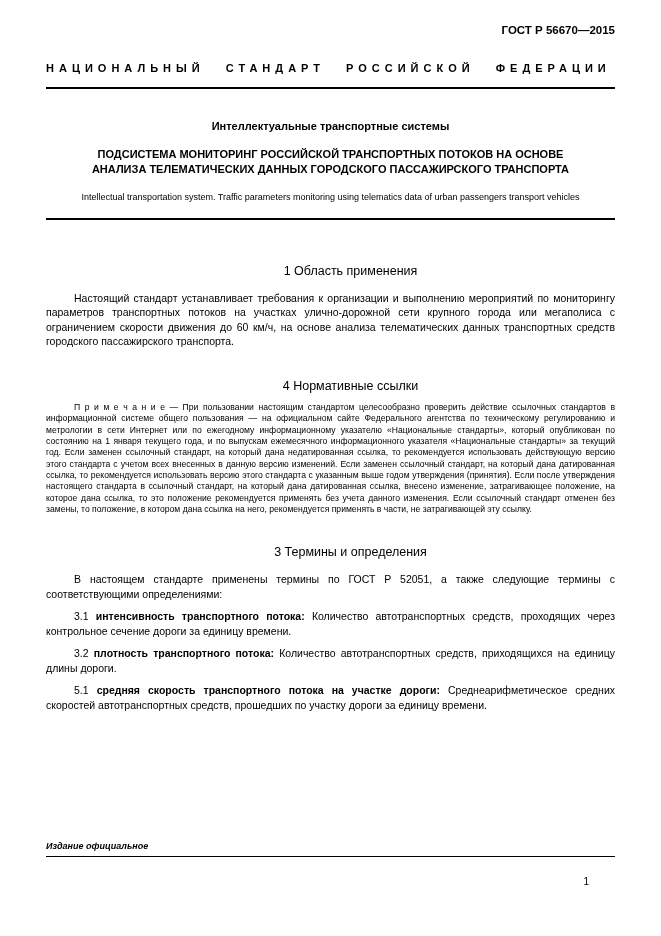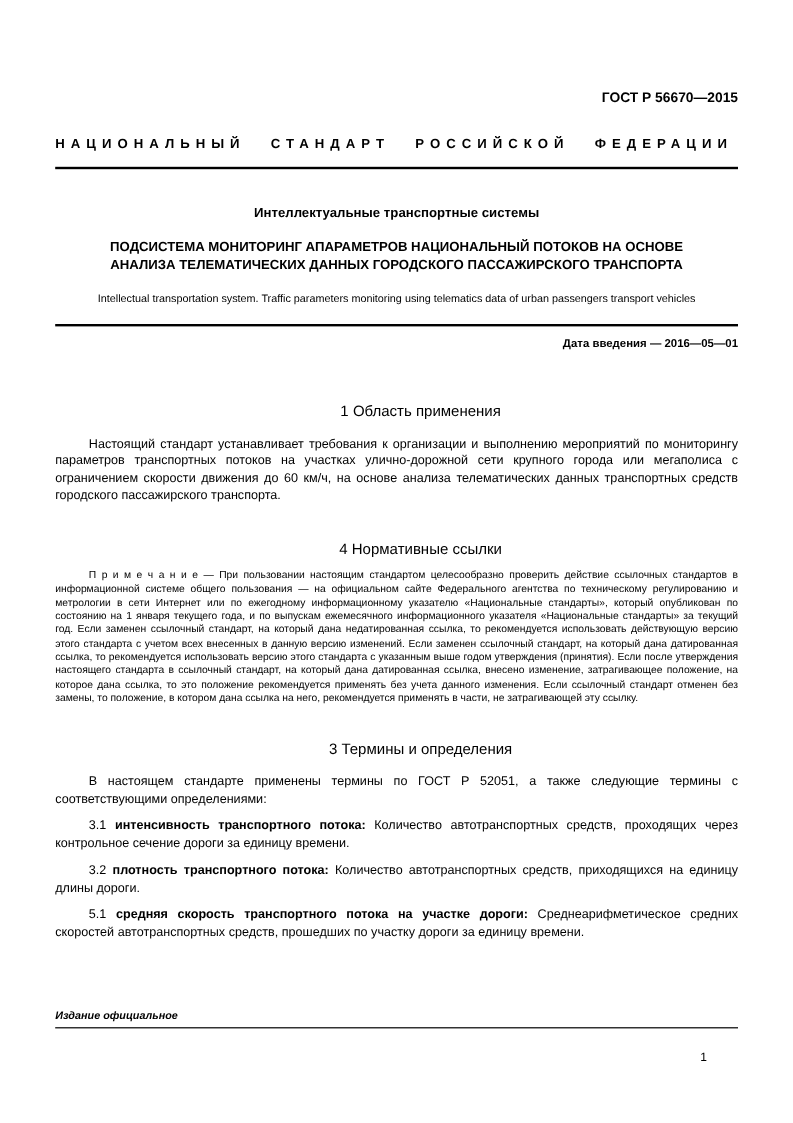--- a/index.html
+++ b/index.html
@@ -7,21 +7,21 @@
     background: #ffffff;
     width: 661px;
     height: 936px;
     font-family: "Liberation Sans", sans-serif;
     color: #000;
   }
   .page {
     position: relative;
     width: 661px;
     height: 936px;
-    padding: 76px 46px 0 46px;
+    padding: 24px 46px 0 46px;
     box-sizing: border-box;
     overflow: hidden;
     background: #fff;
   }
   .doc-code { text-align: right; font-weight: bold; font-size: 11.5px; }
   .fed-header {
     margin-top: 26px;
     text-align: left;
     font-weight: bold;
     font-size: 11px;
@@ -76,27 +76,26 @@
 <div class="page">
 
   <div class="doc-code">ГОСТ Р 56670—2015</div>
 
   <div class="fed-header">НАЦИОНАЛЬНЫЙ СТАНДАРТ РОССИЙСКОЙ ФЕДЕРАЦИИ</div>
 
   <div class="rule"></div>
 
   <div class="subject">Интеллектуальные транспортные системы</div>
 
-  <div class="title">ПОДСИСТЕМА МОНИТОРИНГ АПАРАМЕТРОВ НАЦИОНАЛЬНЫЙ ПОТОКОВ НА ОСНОВЕ АНАЛИЗА ТЕЛЕМАТИЧЕСКИХ ДАННЫХ ГОРОДСКОГО ПАССАЖИРСКОГО ТРАНСПОРТА</div>
+  <div class="title">ПОДСИСТЕМА МОНИТОРИНГ РОССИЙСКОЙ ТРАНСПОРТНЫХ ПОТОКОВ НА ОСНОВЕ АНАЛИЗА ТЕЛЕМАТИЧЕСКИХ ДАННЫХ ГОРОДСКОГО ПАССАЖИРСКОГО ТРАНСПОРТА</div>
 
   <div class="title-en">Intellectual transportation system. Traffic parameters monitoring using telematics data of urban passengers transport vehicles</div>
 
   <div class="rule rule2"></div>
 
-  <div class="date">Дата введения — 2016—05—01</div>
 
   <div class="section-heading first">1 Область применения</div>
   <p class="body-text">Настоящий стандарт устанавливает требования к организации и выполнению мероприятий по мониторингу параметров транспортных потоков на участках улично-дорожной сети крупного города или мегаполиса с ограничением скорости движения до 60 км/ч, на основе анализа телематических данных транспортных средств городского пассажирского транспорта.</p>
 
   <div class="section-heading">4 Нормативные ссылки</div>
   <p class="note">П р и м е ч а н и е — При пользовании настоящим стандартом целесообразно проверить действие ссылочных стандартов в информационной системе общего пользования — на официальном сайте Федерального агентства по техническому регулированию и метрологии в сети Интернет или по ежегодному информационному указателю «Национальные стандарты», который опубликован по состоянию на 1 января текущего года, и по выпускам ежемесячного информационного указателя «Национальные стандарты» за текущий год. Если заменен ссылочный стандарт, на который дана недатированная ссылка, то рекомендуется использовать действующую версию этого стандарта с учетом всех внесенных в данную версию изменений. Если заменен ссылочный стандарт, на который дана датированная ссылка, то рекомендуется использовать версию этого стандарта с указанным выше годом утверждения (принятия). Если после утверждения настоящего стандарта в ссылочный стандарт, на который дана датированная ссылка, внесено изменение, затрагивающее положение, на которое дана ссылка, то это положение рекомендуется применять без учета данного изменения. Если ссылочный стандарт отменен без замены, то положение, в котором дана ссылка на него, рекомендуется применять в части, не затрагивающей эту ссылку.</p>
 
   <div class="section-heading">3 Термины и определения</div>
   <p class="body-text">В настоящем стандарте применены термины по ГОСТ Р 52051, а также следующие термины с соответствующими определениями:</p>
 

